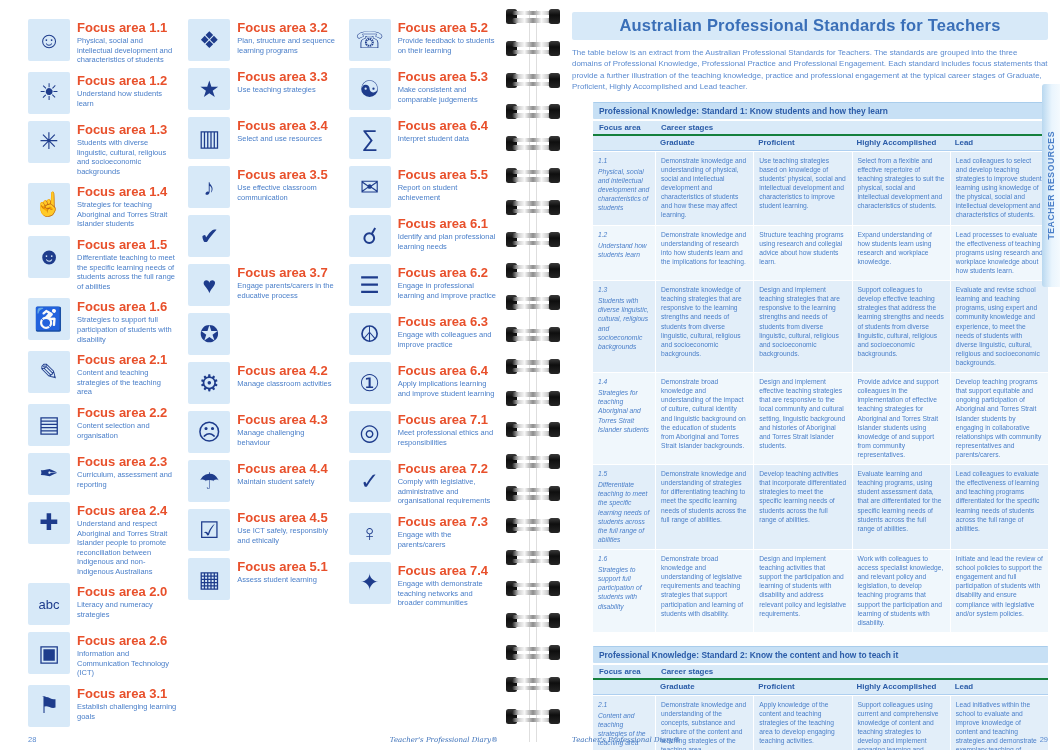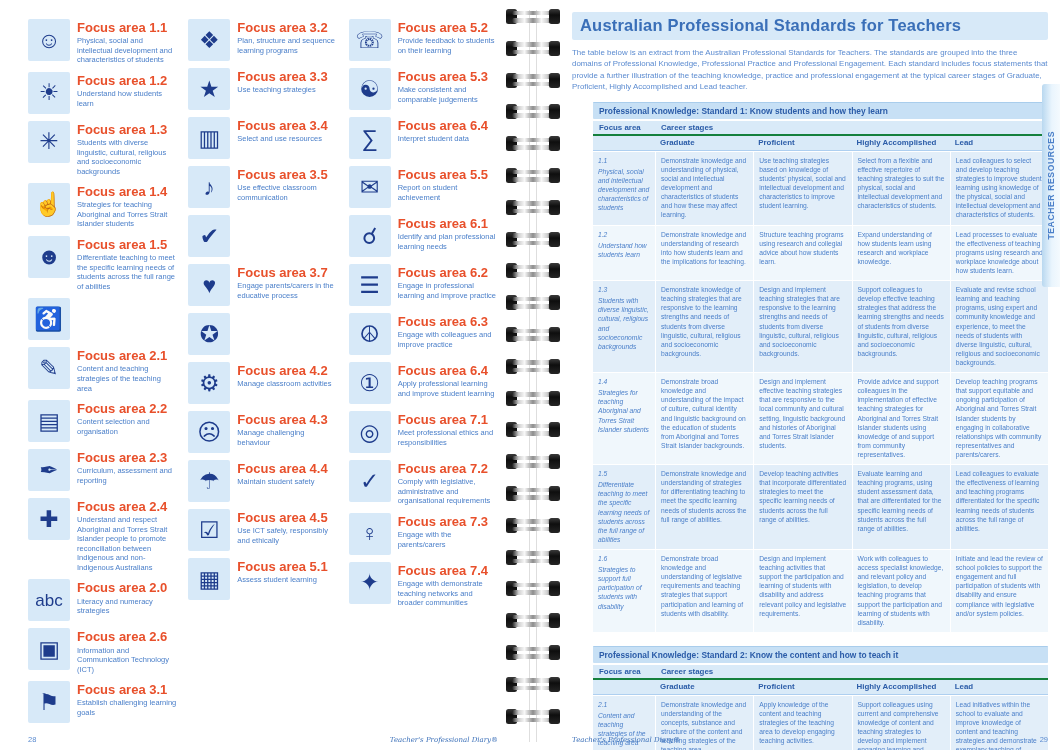--- a/index.html
+++ b/index.html
@@ -7,21 +7,21 @@
     font-family:"Liberation Sans", sans-serif; }
   .canvas { position:relative; width:1061px; height:750px; background:#ffffff; }
 
   
   .page { position:absolute; top:12px; }
   .page-left  { left:28px;  width:470px; height:732px; }
   .page-right { left:572px; width:476px; height:732px; }
 
   .title-bar { background:#d7e9f8; border-radius:2px; padding:4px 8px 5px 8px; }
   .title-bar h1 { color:#3a6fb8; font-size:16.5px; font-weight:bold; letter-spacing:.2px; }
-  .title-right h1 { text-align:left; }
+  .title-right h1 { text-align:center; }
 
   
   .focus-columns { display:flex; gap:11px; margin-top:7px; }
   .focus-column  { flex:1; min-width:0; }
   .focus-item { display:flex; gap:7px; margin-bottom:7px; }
   .focus-icon { flex:0 0 42px; width:42px; height:42px; background:#d7e9f8; color:#1e3c8c;
     display:flex; align-items:center; justify-content:center; font-size:23px; line-height:1;
     border-radius:2px; }
   .focus-text { flex:1; min-width:0; padding-top:1px; }
   .focus-label { color:#e8502b; font-weight:bold; font-size:13px; line-height:1.25; }
@@ -110,20 +110,24 @@
           </div>
           <div class="focus-item">
             <div class="focus-icon">☻</div>
             <div class="focus-text">
               <div class="focus-label">Focus area 1.5</div>
               <div class="focus-desc">Differentiate teaching to meet the specific learning needs of students across the full range of abilities</div>
             </div>
           </div>
           <div class="focus-item">
             <div class="focus-icon">♿</div>
+            <div class="focus-text">
+              <div class="focus-label">Focus area 1.6</div>
+              <div class="focus-desc">Strategies to support full participation of students with disability</div>
+            </div>
           </div>
           <div class="focus-item">
             <div class="focus-icon">✎</div>
             <div class="focus-text">
               <div class="focus-label">Focus area 2.1</div>
               <div class="focus-desc">Content and teaching strategies of the teaching area</div>
             </div>
           </div>
           <div class="focus-item">
             <div class="focus-icon">▤</div>
@@ -140,21 +144,21 @@
             </div>
           </div>
           <div class="focus-item">
             <div class="focus-icon">✚</div>
             <div class="focus-text">
               <div class="focus-label">Focus area 2.4</div>
               <div class="focus-desc">Understand and respect Aboriginal and Torres Strait Islander people to promote reconciliation between Indigenous and non-Indigenous Australians</div>
             </div>
           </div>
           <div class="focus-item">
-            <div class="focus-icon" style="font-size: 17px;">abc</div>
+            <div class="focus-icon" style="font-size: 13px;">abc</div>
             <div class="focus-text">
               <div class="focus-label">Focus area 2.0</div>
               <div class="focus-desc">Literacy and numeracy strategies</div>
             </div>
           </div>
           <div class="focus-item">
             <div class="focus-icon">▣</div>
             <div class="focus-text">
               <div class="focus-label">Focus area 2.6</div>
               <div class="focus-desc">Information and Communication Technology (ICT)</div>
@@ -293,21 +297,21 @@
             <div class="focus-icon">☮</div>
             <div class="focus-text">
               <div class="focus-label">Focus area 6.3</div>
               <div class="focus-desc">Engage with colleagues and improve practice</div>
             </div>
           </div>
           <div class="focus-item">
             <div class="focus-icon">①</div>
             <div class="focus-text">
               <div class="focus-label">Focus area 6.4</div>
-              <div class="focus-desc">Apply professional learning and improve student learning</div>
+              <div class="focus-desc">Apply implications learning and improve student learning</div>
             </div>
           </div>
           <div class="focus-item">
             <div class="focus-icon">◎</div>
             <div class="focus-text">
               <div class="focus-label">Focus area 7.1</div>
               <div class="focus-desc">Meet professional ethics and responsibilities</div>
             </div>
           </div>
           <div class="focus-item">

